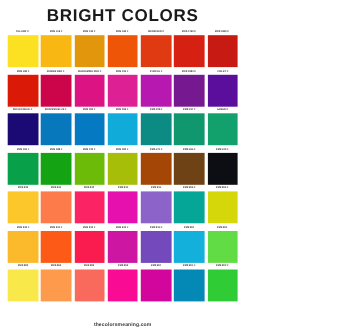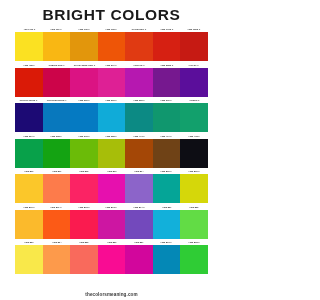--- a/index.html
+++ b/index.html
@@ -15,21 +15,20 @@
     position: relative;
   }
   .page {
     width: 223px;
     height: 300px;
     box-sizing: border-box;
     background: #ffffff;
     display: flex;
     flex-direction: column;
     padding: 0;
-    align-items: center;
   }
   .title {
     text-align: center;
     font-family: "Liberation Sans", sans-serif;
     font-weight: bold;
     font-size: 15.5px;
     letter-spacing: 0.6px;
     color: #1a1a1a;
     margin: 6px 0 4px 0;
     line-height: 1.1;

